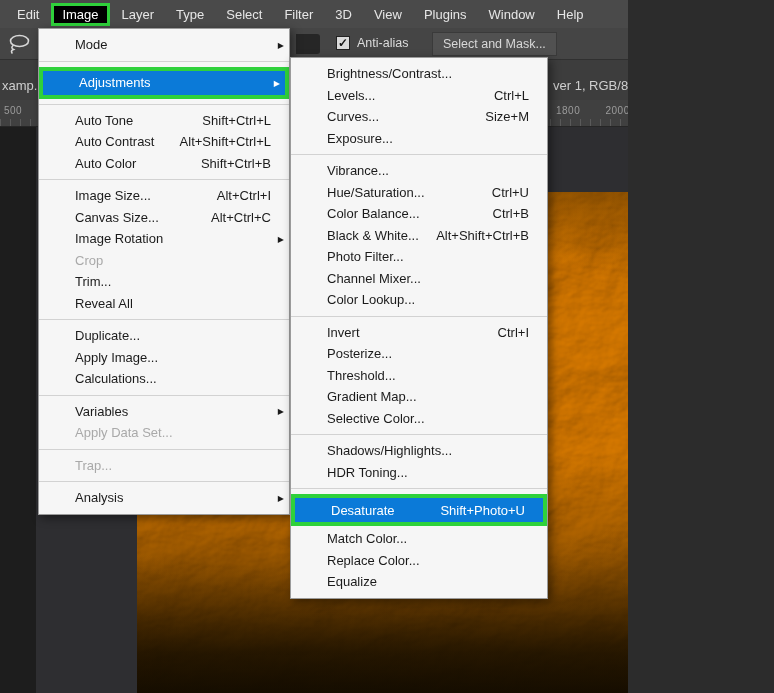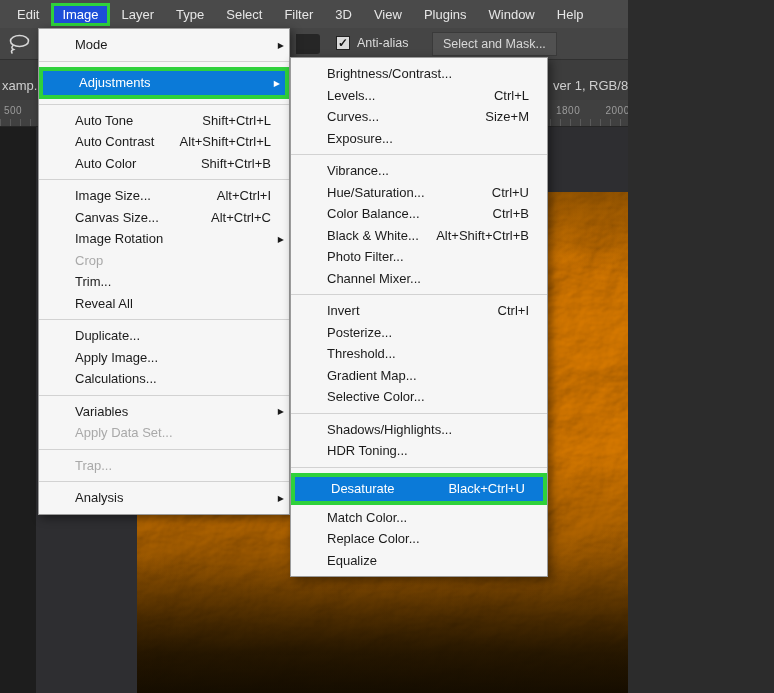--- a/index.html
+++ b/index.html
@@ -4,21 +4,21 @@
 <style>
   * { margin:0; padding:0; box-sizing:border-box; }
   html,body { width:774px; height:693px; overflow:hidden; background:#2c2c2c;
               font-family:"Liberation Sans", sans-serif; }
   .app { position:relative; width:628px; height:693px; background:#2c2c2c; overflow:hidden; }
 
   
   .menubar { position:absolute; top:0; left:0; width:774px; height:28px;
              background:#4a4a4a; display:flex; align-items:center; padding-left:6px; z-index:40; }
   .mb-item { padding:4px 11px; font-size:13px; color:#e6e6e6; white-space:nowrap; }
-  .mb-item.active { background:#1d4ed8; color:#fff; border:3px solid var(--green);
+  .mb-item.active { background:#000000; color:#fff; border:3px solid var(--green);
                     padding:1px 8px; margin:0 1px; }
 
   
   .optionsbar { position:absolute; top:28px; left:0; width:774px; height:32px;
                 background:#454545; border-bottom:1px solid #303030; z-index:30; }
   .lasso-wrap { position:absolute; left:6px; top:3px; }
   .field-frag { position:absolute; left:296px; top:6px; width:24px; height:20px;
                 background:#262626; border-radius:0 3px 3px 0; }
   .antialias { position:absolute; left:336px; top:8px; display:flex; gap:7px;
                align-items:center; color:#dcdcdc; font-size:12.5px; }
@@ -249,20 +249,23 @@
       <div class="menu-item">
         <span class="mi-label">Black &amp; White...</span>
         <span class="mi-shortcut">Alt+Shift+Ctrl+B</span>
       </div>
       <div class="menu-item">
         <span class="mi-label">Photo Filter...</span>
       </div>
       <div class="menu-item">
         <span class="mi-label">Channel Mixer...</span>
       </div>
+      <div class="menu-item">
+        <span class="mi-label">Color Lookup...</span>
+      </div>
       <div class="menu-sep"></div>
       <div class="menu-item">
         <span class="mi-label">Invert</span>
         <span class="mi-shortcut">Ctrl+I</span>
       </div>
       <div class="menu-item">
         <span class="mi-label">Posterize...</span>
       </div>
       <div class="menu-item">
         <span class="mi-label">Threshold...</span>
@@ -277,21 +280,21 @@
       <div class="menu-item">
         <span class="mi-label">Shadows/Highlights...</span>
       </div>
       <div class="menu-item">
         <span class="mi-label">HDR Toning...</span>
       </div>
       <div class="menu-sep"></div>
       <div class="green-box">
         <div class="menu-item highlighted">
           <span class="mi-label">Desaturate</span>
-          <span class="mi-shortcut">Black+Ctrl+U</span>
+          <span class="mi-shortcut">Shift+Photo+U</span>
         </div>
       </div>
       <div class="menu-item">
         <span class="mi-label">Match Color...</span>
       </div>
       <div class="menu-item">
         <span class="mi-label">Replace Color...</span>
       </div>
       <div class="menu-item">
         <span class="mi-label">Equalize</span>

